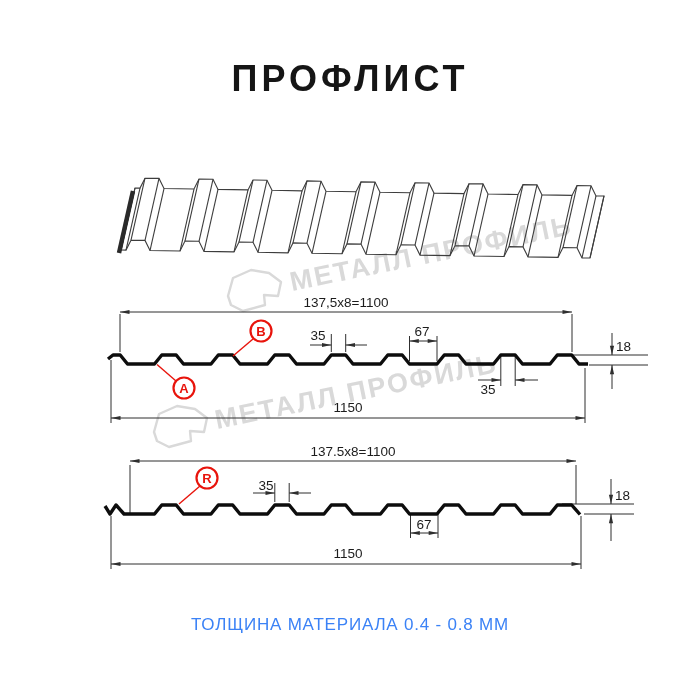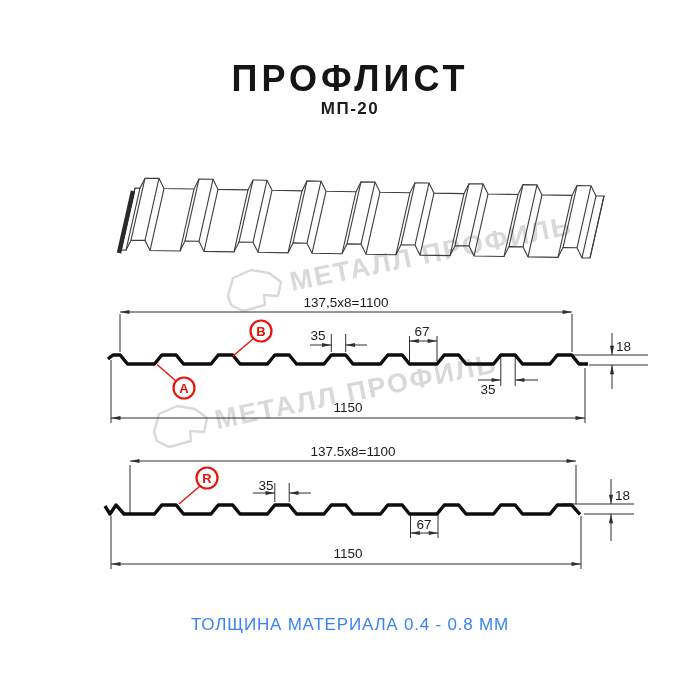--- a/index.html
+++ b/index.html
@@ -22,21 +22,20 @@
   .wmtxt{fill:#d9d9d9;font-size:27px;font-weight:700;letter-spacing:2px;}
   .wmlogo{stroke:#d9d9d9;stroke-width:2.4;fill:none;stroke-linejoin:round;}
   .sheetline{stroke:#3d3d3d;stroke-width:1.1;fill:none;}
 </style>
 </head>
 <body>
 
 <div class="canvas">
 
   <div class="title">ПРОФЛИСТ</div>
-  <div class="subtitle">МП-20</div>
 
   <svg width="700" height="700" viewBox="0 0 700 700">
     <defs>
       <path id="wmlogo" d="M0,26 L5,8 L23,0 L41,3 L53,12 L50,26 L36,25 L37,35 L15,41 L3,35 Z"></path>
     </defs>
 
     <g id="sheet3d-fill">
         <path d="M121.0,250.0 L126.0,250.1 L131.0,240.2 L145.0,240.4 L150.0,250.5 L180.0,251.0 L185.0,241.1 L199.0,241.3 L204.0,251.4 L234.0,251.9 L239.0,242.0 L253.0,242.3 L258.0,252.3 L288.0,252.9 L293.0,242.9 L307.0,243.2 L312.0,253.3 L342.0,253.8 L347.0,243.9 L361.0,244.1 L366.0,254.2 L396.0,254.7 L401.0,244.8 L415.0,245.0 L420.0,255.1 L450.0,255.6 L455.0,245.7 L469.0,245.9 L474.0,256.0 L504.0,256.5 L509.0,246.6 L523.0,246.9 L528.0,256.9 L558.0,257.4 L563.0,247.5 L577.0,247.8 L582.0,257.9 L590.0,258.0 L604.0,196.0 L596.0,195.9 L591.0,185.8 L577.0,185.5 L572.0,195.4 L542.0,194.9 L537.0,184.9 L523.0,184.6 L518.0,194.5 L488.0,194.0 L483.0,183.9 L469.0,183.7 L464.0,193.6 L434.0,193.1 L429.0,183.0 L415.0,182.8 L410.0,192.7 L380.0,192.2 L375.0,182.1 L361.0,181.9 L356.0,191.8 L326.0,191.3 L321.0,181.2 L307.0,180.9 L302.0,190.9 L272.0,190.3 L267.0,180.3 L253.0,180.0 L248.0,189.9 L218.0,189.4 L213.0,179.3 L199.0,179.1 L194.0,189.0 L164.0,188.5 L159.0,178.4 L145.0,178.2 L140.0,188.1 L135.0,188.0 Z" fill="#ffffff" stroke="none"></path>
       </g>
 

